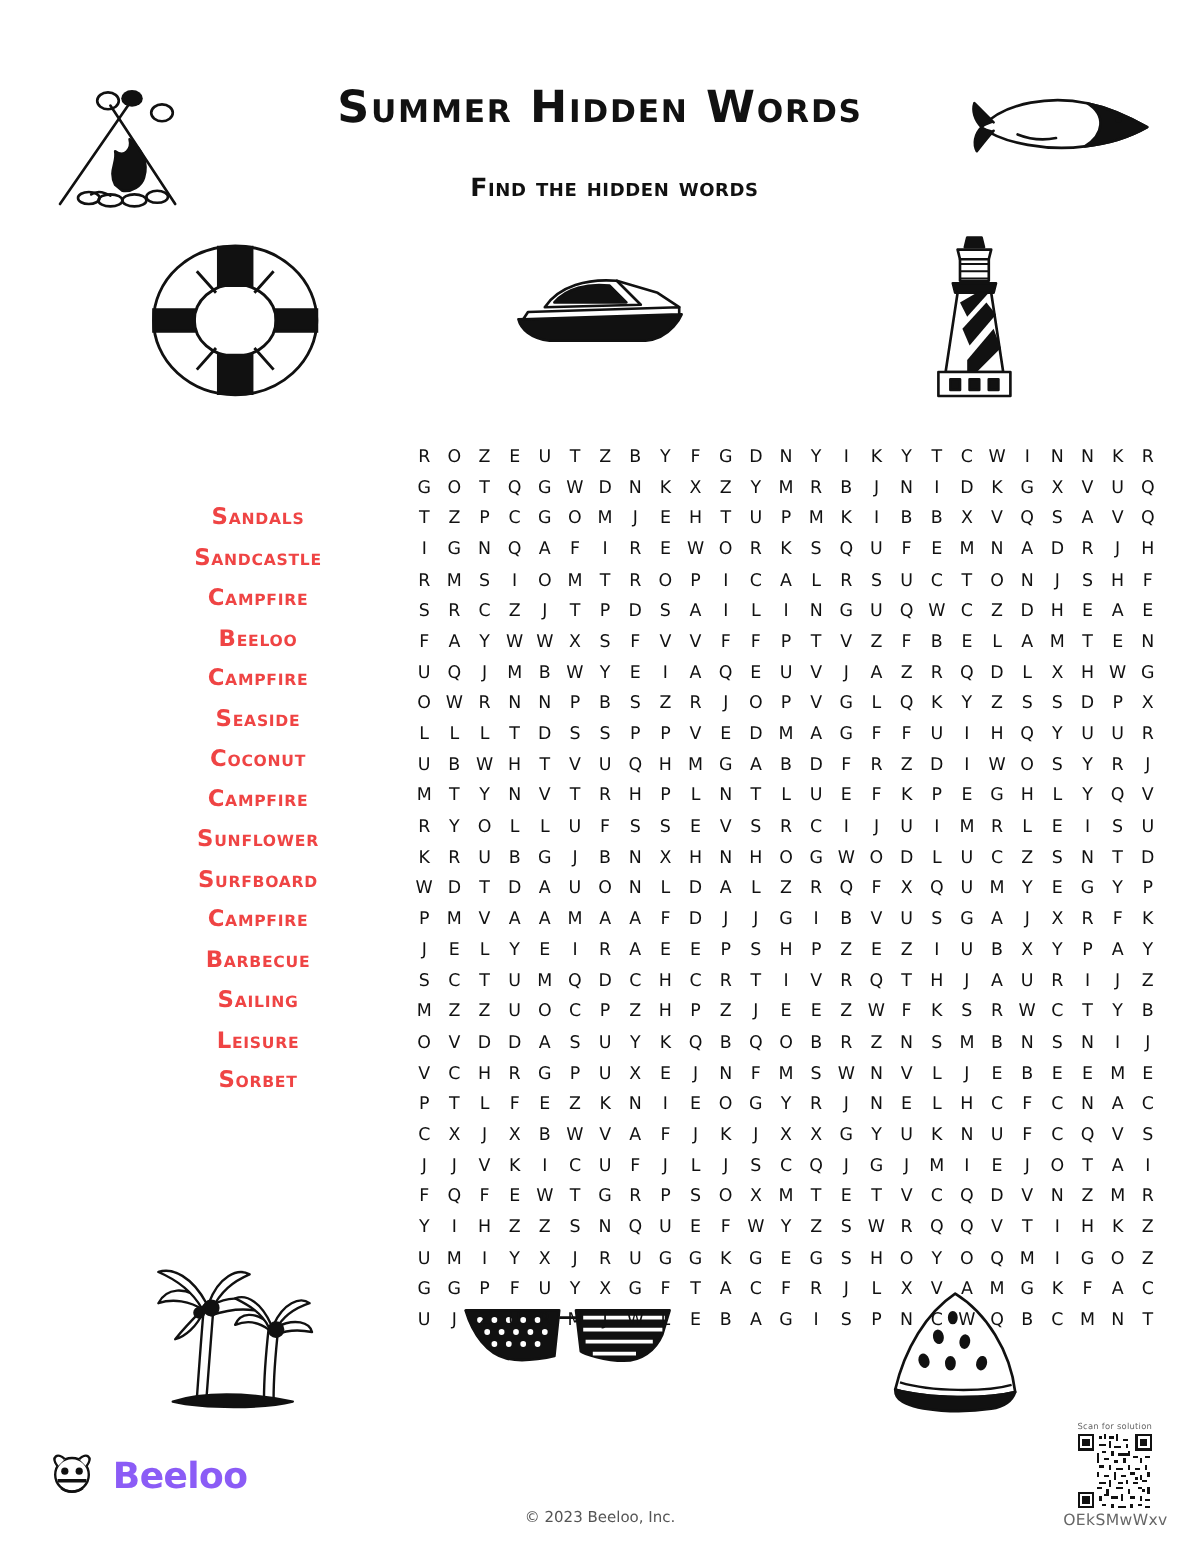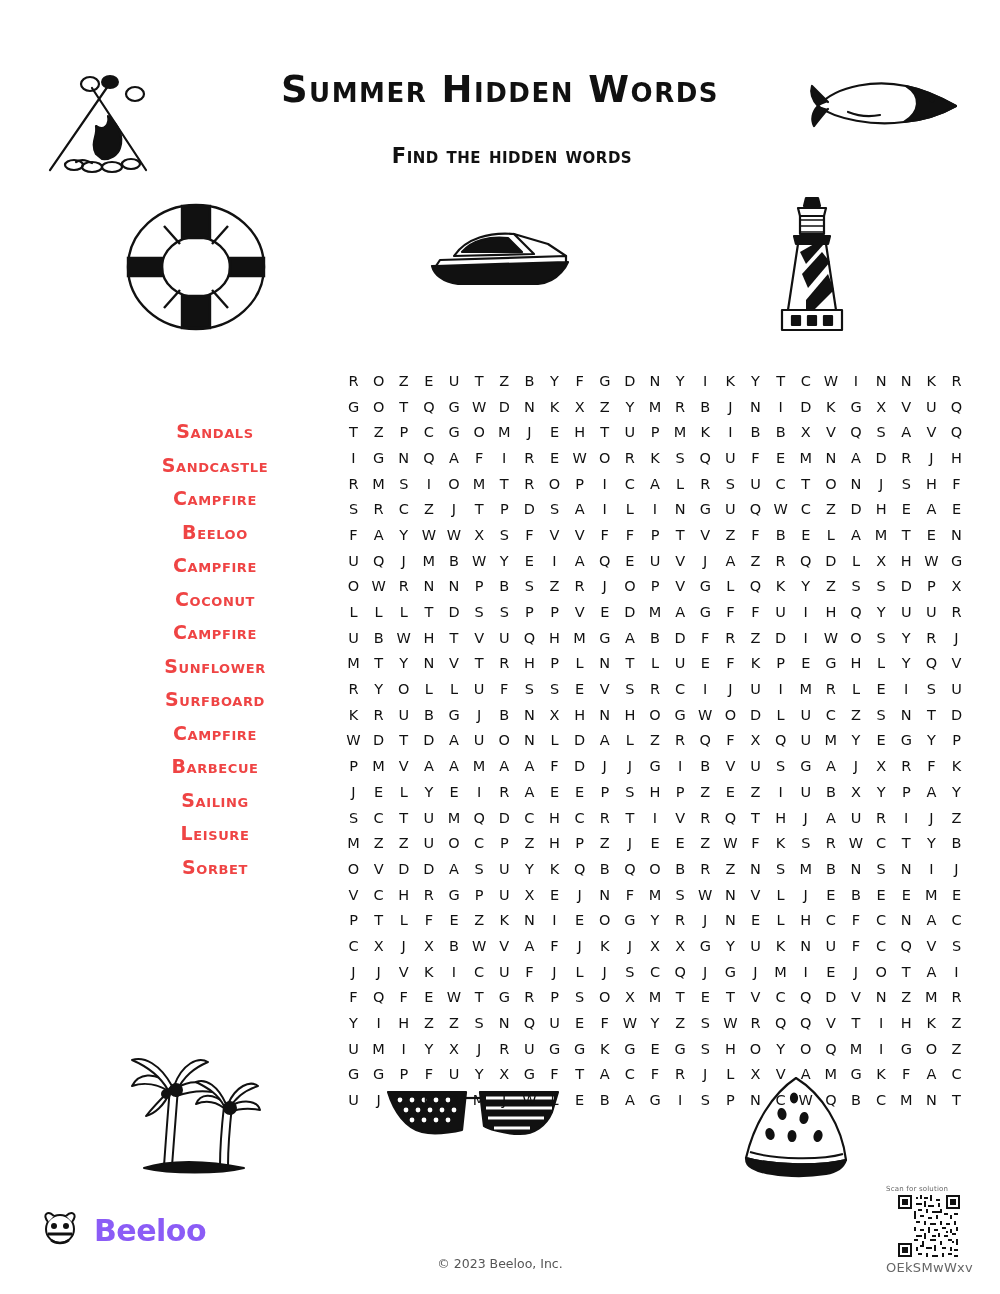--- a/index.html
+++ b/index.html
@@ -107,20 +107,21 @@
     width: 1000px;
     text-align: center;
     font-size: 12.5px;
     color: #555;
   }
   .qr-block {
     position: absolute;
     right: 28px;
     top: 1185px;
     width: 86px;
+    text-align: center;
   }
   .qr-caption {
     font-size: 7px;
     color: #666;
     margin-bottom: 2px;
     letter-spacing: 0.2px;
   }
   .qr-code {
     width: 62px;
     height: 62px;
@@ -278,20 +279,21 @@
     </g>
   </svg>
 </div>
 
 <div id="word-list">
     <div class="word">Sandals</div>
     <div class="word">Sandcastle</div>
     <div class="word">Campfire</div>
     <div class="word">Beeloo</div>
     <div class="word">Campfire</div>
+    <div class="word">Seaside</div>
     <div class="word">Coconut</div>
     <div class="word">Campfire</div>
     <div class="word">Sunflower</div>
     <div class="word">Surfboard</div>
     <div class="word">Campfire</div>
     <div class="word">Barbecue</div>
     <div class="word">Sailing</div>
     <div class="word">Leisure</div>
     <div class="word">Sorbet</div>
   </div>

